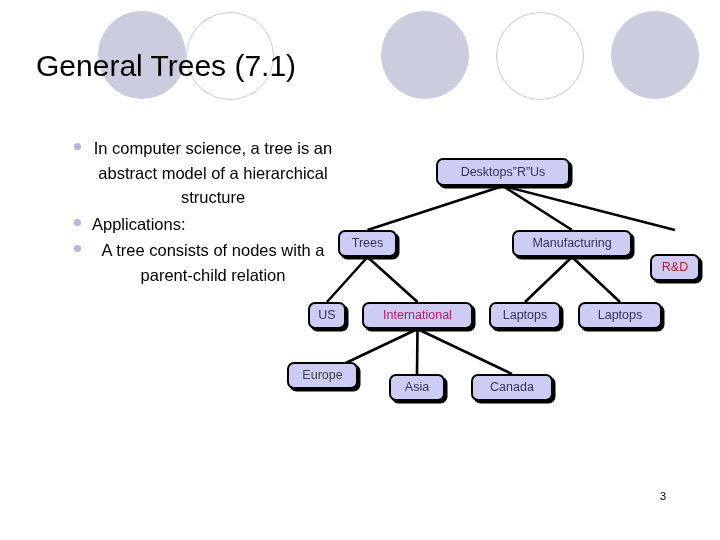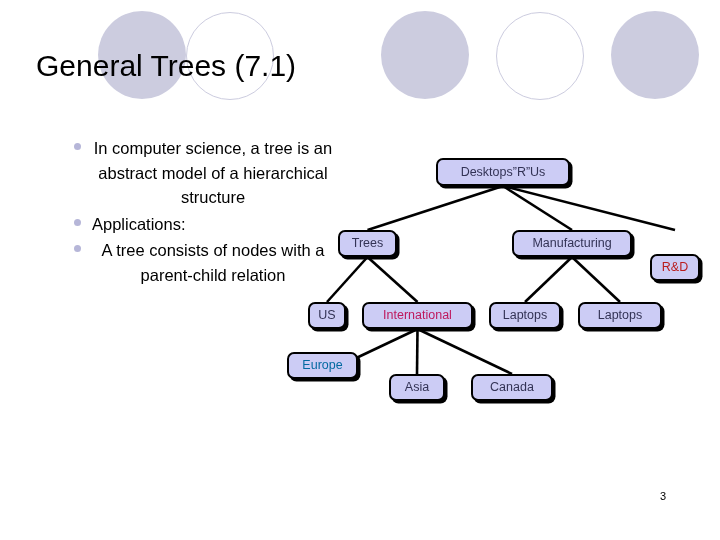--- a/index.html
+++ b/index.html
@@ -208,21 +208,21 @@
     </div>
     <div class="tree-node" style="left: 362px; top: 302px; width: 111px; height: 27px; background: rgb(204, 204, 245); border-color: rgb(0, 0, 0); color: #be185d;">
       <span style="font-size: 12.5px;">International</span>
     </div>
     <div class="tree-node" style="left: 489px; top: 302px; width: 72px; height: 27px; background: rgb(204, 204, 245); border-color: rgb(0, 0, 0); color: rgb(51, 51, 85);">
       <span style="font-size: 12.5px;">Laptops</span>
     </div>
     <div class="tree-node" style="left: 578px; top: 302px; width: 84px; height: 27px; background: rgb(204, 204, 245); border-color: rgb(0, 0, 0); color: rgb(51, 51, 85);">
       <span style="font-size: 12.5px;">Laptops</span>
     </div>
-    <div class="tree-node" style="left: 287px; top: 352px; width: 71px; height: 27px; background: rgb(204, 204, 245); border-color: rgb(0, 0, 0); color: #0369a1;">
+    <div class="tree-node" style="left: 287px; top: 362px; width: 71px; height: 27px; background: rgb(204, 204, 245); border-color: rgb(0, 0, 0); color: #404040;">
       <span style="font-size: 12.5px;">Europe</span>
     </div>
     <div class="tree-node" style="left: 389px; top: 374px; width: 56px; height: 27px; background: rgb(204, 204, 245); border-color: rgb(0, 0, 0); color: rgb(51, 51, 85);">
       <span style="font-size: 12.5px;">Asia</span>
     </div>
     <div class="tree-node" style="left: 471px; top: 374px; width: 82px; height: 27px; background: rgb(204, 204, 245); border-color: rgb(0, 0, 0); color: rgb(51, 51, 85);">
       <span style="font-size: 12.5px;">Canada</span>
     </div>
   </div>
 

